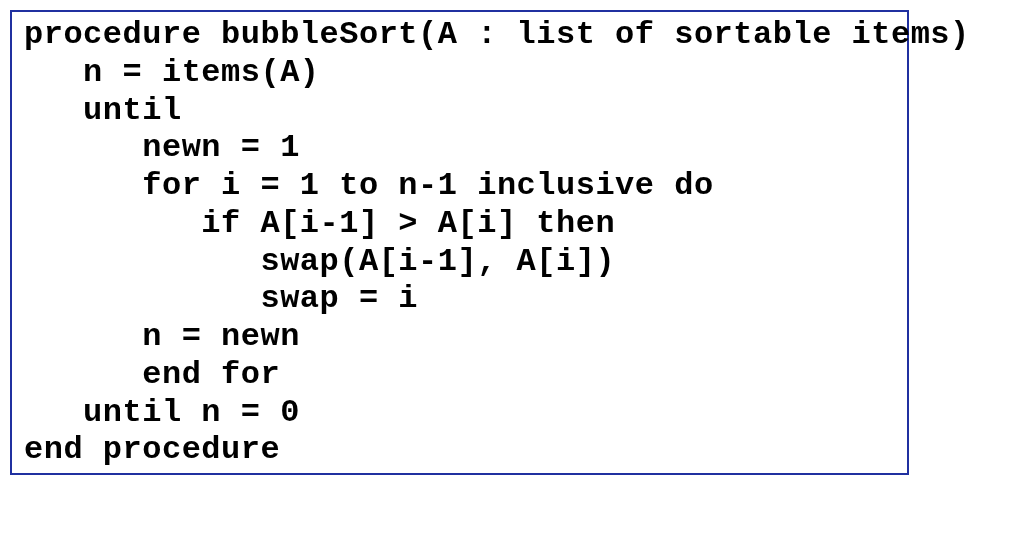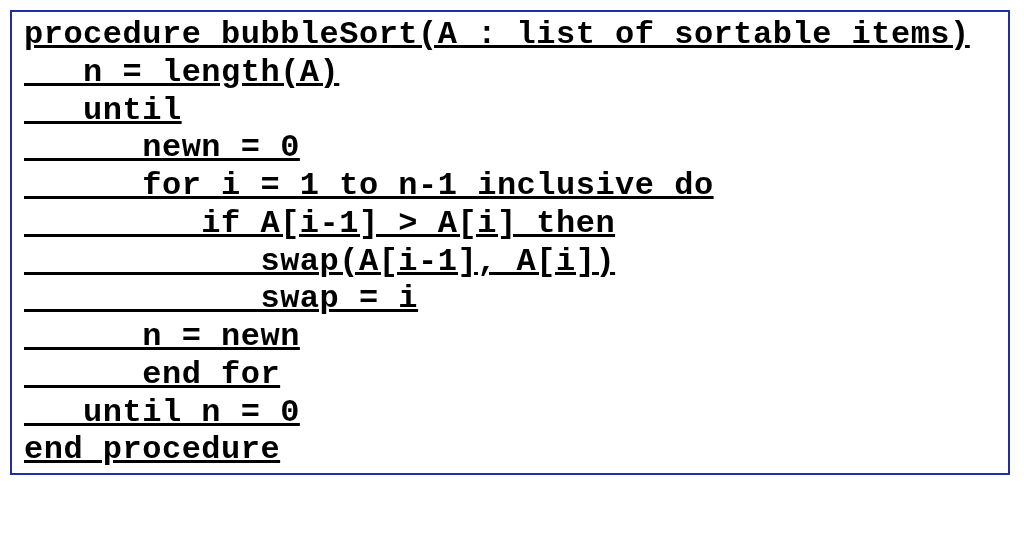--- a/index.html
+++ b/index.html
@@ -4,42 +4,41 @@
 <style>
   body {
     margin: 0;
     padding: 10px;
     background: #ffffff;
     font-family: "Courier New", Courier, monospace;
   }
   .code-box {
     border: 2px solid #2030a0;
     padding: 4px 12px 4px 12px;
-    width: 1000px;
+    width: 899px;
     box-sizing: border-box;
-    text-decoration: underline;
   }
   .code-line {
     font-family: "Courier New", Courier, monospace;
     font-size: 32px;
     font-weight: bold;
     color: #000000;
     white-space: pre;
     line-height: 1.18;
     letter-spacing: 0.5px;
   }
 </style>
 </head>
 <body>
 
 <div class="code-box">
   <div class="code-line">procedure bubbleSort(A : list of sortable items)</div>
-  <div class="code-line">   n = length(A)</div>
+  <div class="code-line">   n = items(A)</div>
   <div class="code-line">   until</div>
-  <div class="code-line">      newn = 0</div>
+  <div class="code-line">      newn = 1</div>
   <div class="code-line">      for i = 1 to n-1 inclusive do</div>
   <div class="code-line">         if A[i-1] &gt; A[i] then</div>
   <div class="code-line">            swap(A[i-1], A[i])</div>
   <div class="code-line">            swap = i</div>
   <div class="code-line">      n = newn</div>
   <div class="code-line">      end for</div>
   <div class="code-line">   until n = 0</div>
   <div class="code-line">end procedure</div>
 </div>
 

